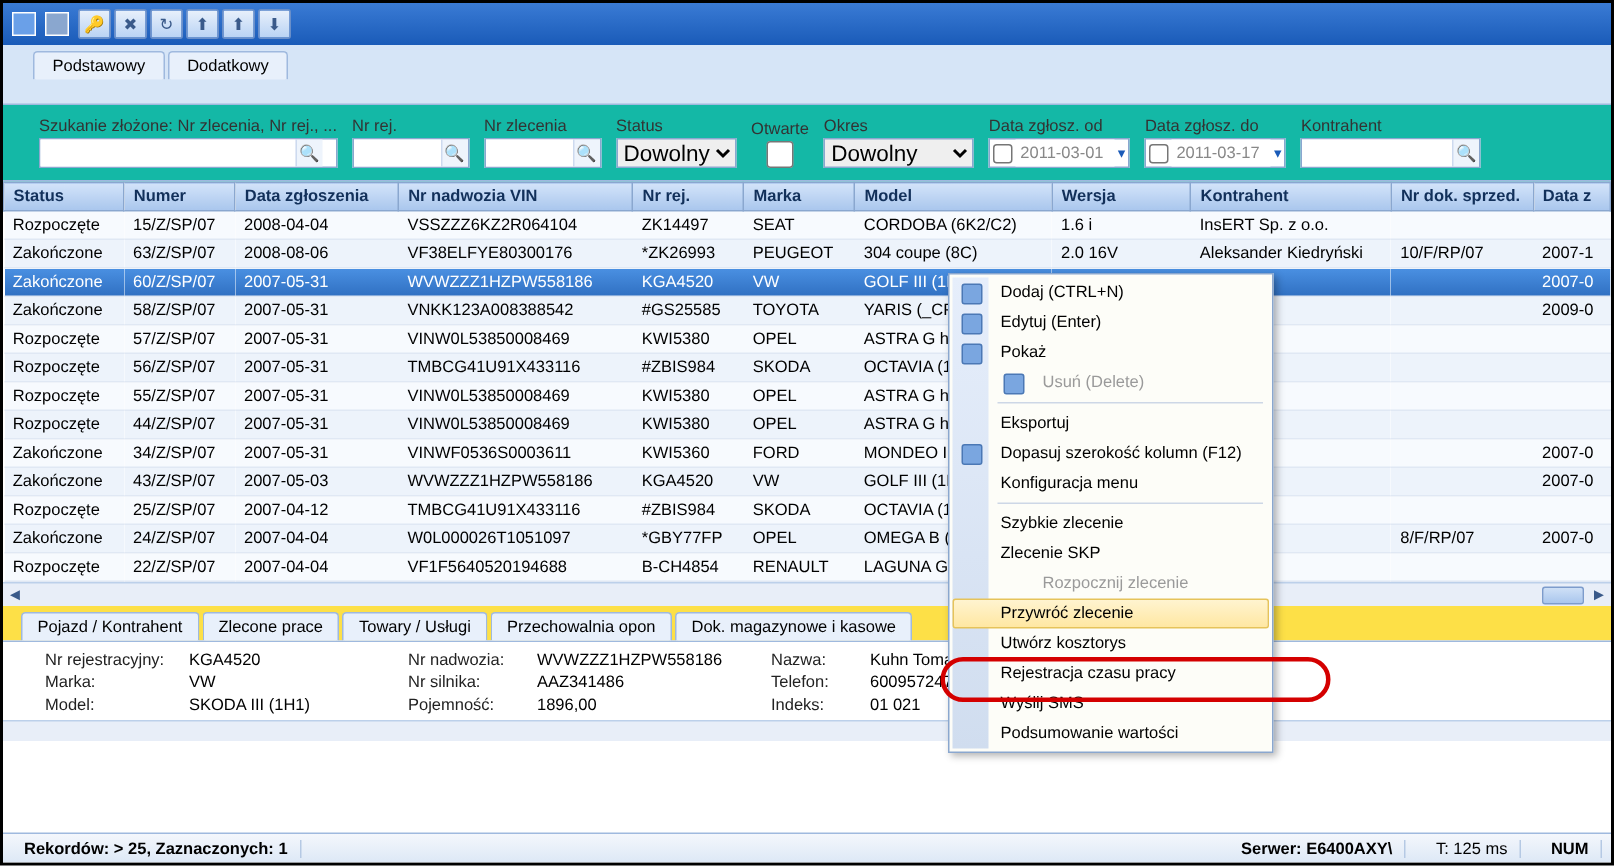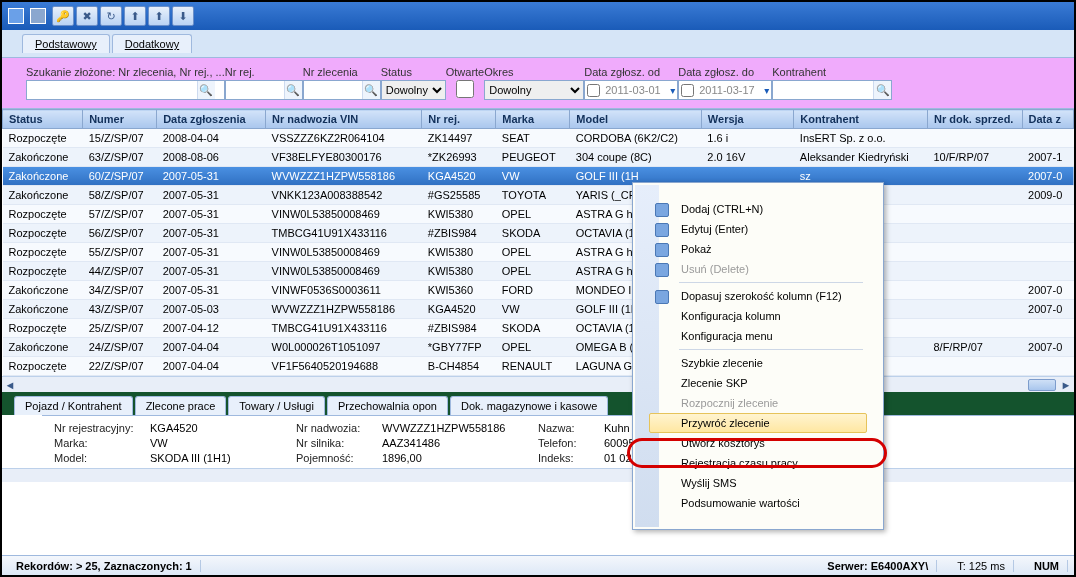--- a/index.html
+++ b/index.html
@@ -31,52 +31,52 @@
     width: 22px; height: 20px;
     background: linear-gradient(#e8f0fb, #b9d3f4);
     border: 1px solid #6a8fc9;
     border-radius: 2px;
     display:flex; align-items:center; justify-content:center;
     font-size:11px; color:#3a5a8a;
   }
   .tabbar {
     background: #d6e5f7;
     display: flex;
-    padding: 4px 20px 4px;
+    padding: 4px 20px 16px;
     gap: 2px;
     border-bottom: 1px solid #9fb9de;
-    text-decoration: underline;
   }
   .tab {
     padding: 3px 12px;
     border: 1px solid #9fb9de;
     border-bottom: none;
     background: #e8f0fb;
     border-radius: 3px 3px 0 0;
     cursor: pointer;
   }
   .filterbar {
-    background: #f0abfc;
+    background: #14b8a6;
     padding: 8px 24px;
     display: flex;
-    align-items: flex-start;
+    gap: 10px;
+    align-items: flex-end;
     border-bottom: 1px solid #9fb9de;
   }
   .filter-group { display: flex; flex-direction: column; gap: 2px; }
   .filter-group label { font-size: 11px; color: #333; }
   .filter-group .input-wrap {
     display:flex; align-items:center;
     border: 1px solid #8aa7cf; background:#fff; height: 20px;
   }
   .filter-group input[type=text] {
     border:none; height:18px; padding:0 3px; font-size:11px; outline:none;
   }
   .mag-btn { width:18px; height:18px; background:#eef4fc; display:flex;align-items:center;justify-content:center; color:#5a7ab0;border-left:1px solid #cddaef;}
   .filter-group select {
-    height: 20px; border:1px solid #8aa7cf; font-size:11px;
+    height: 20px; border:1px solid #8aa7cf; font-size:15px;
   }
   .date-box {
     border:1px solid #8aa7cf; background:#fff; height:20px;
     display:flex; align-items:center; padding:0 2px; gap:2px;
   }
   .date-box input[type=text]{ border:none; width:66px; color:#888; font-size:11px;}
   .date-arrow { color:#1a5bb8; font-size:10px;}
   .grid-wrap { overflow: hidden; }
   table.grid { width: 100%; border-collapse: collapse; table-layout: fixed; }
   .grid th {
@@ -104,63 +104,62 @@
   .hscroll {
     height: 16px;
     background: #e8eef8;
     border-top:1px solid #bcd0ea;
     display:flex; align-items:center;
     position:relative;
   }
   .hscroll .arrow { width:16px; text-align:center; color:#3a5a8a; }
   .hscroll .thumb { position:absolute; right:18px; width:28px; height:12px; background: linear-gradient(#cfe0f6,#a9c6ed); border:1px solid #7d9ccc; border-radius:2px; }
   .bottom-tabs {
-    display:flex; gap:2px; padding:4px 12px 0; background:#14532d;
+    display:flex; gap:2px; padding:4px 12px 0; background:#fde047;
   }
   .bottom-tab {
     padding:3px 10px; border:1px solid #9fb9de; border-bottom:none;
     background:#e8f0fb; border-radius:3px 3px 0 0; font-size:11px;
   }
   .detail-pane {
     background:#fff; border-top:1px solid #9fb9de;
-    padding:6px 12px 4px; display:grid;
+    padding:6px 28px 4px; display:grid;
     grid-template-columns: 90px 140px 80px 150px 60px 140px;
     row-gap:3px; column-gap:6px;
     font-size:11px;
-    margin-left:40px;
   }
   .detail-pane .lab { color:#222; }
   .statusbar {
     position:absolute; bottom:0; left:0; right:0;
     height:20px; background: linear-gradient(#f4f7fc,#dde8f6);
     border-top:1px solid #9fb9de;
     display:flex; align-items:center; font-size:11px;
     padding:0 6px; gap:12px;
   }
   .statusbar .sec { padding:0 8px; border-right:1px solid #b5c9e4; white-space:nowrap;}
   .statusbar .flex { flex:1; }
   
   .ctx {
     position:absolute;
     left: 630px; top: 180px;
-    width: 252px;
+    width: 217px;
     background: #fdfdf8;
     border:1px solid #8aa7cf;
     box-shadow: 2px 2px 5px rgba(0,0,0,.3);
-    padding:16px;
+    padding:2px;
   }
   .ctx-iconcol {
     position:absolute; left:2px; top:2px; bottom:2px; width:24px;
     background: linear-gradient(#e6eefb,#d0ddef);
   }
   .ctx-item {
     position:relative; padding:4px 10px 4px 32px;
     font-size:11px; cursor:default;
   }
-  .ctx-item.disabled { color:#9a9a9a; }
+  .ctx-item.disabled { color:#9a9a9a;margin-left:28px; }
   .ctx-sep {
     margin:3px 4px 3px 30px; height:1px; background:#cdd7e6;
   }
   .ctx-item .sub { position:absolute; right:8px; }
   .ctx-item.highlight {
     background: linear-gradient(#fff4d0, #ffe7a2);
     border:1px solid #e6c35a; border-radius:2px;
     padding:3px 9px 3px 31px;
   }
   .ctx .mini-icon {
@@ -507,22 +506,22 @@
   <span class="sec" style="font-weight:bold">NUM</span>
 </div>
 
 <div class="ctx" id="ctx">
   <div class="ctx-iconcol"></div>
 <div class="ctx-item">Dodaj (CTRL+N)<span class="mini-icon"></span></div>
     <div class="ctx-item">Edytuj (Enter)<span class="mini-icon"></span></div>
     <div class="ctx-item">Pokaż<span class="mini-icon"></span></div>
     <div class="ctx-item disabled">Usuń (Delete)<span class="mini-icon"></span></div>
     <div class="ctx-sep"></div>
+    <div class="ctx-item">Eksportuj</div>
     <div class="ctx-item">Dopasuj szerokość kolumn (F12)<span class="mini-icon"></span></div>
-    <div class="ctx-item">Konfiguracja kolumn</div>
     <div class="ctx-item">Konfiguracja menu</div>
     <div class="ctx-sep"></div>
     <div class="ctx-item">Szybkie zlecenie</div>
     <div class="ctx-item">Zlecenie SKP</div>
     <div class="ctx-item disabled">Rozpocznij zlecenie</div>
     <div class="ctx-item highlight">Przywróć zlecenie</div>
     <div class="ctx-item">Utwórz kosztorys</div>
     <div class="ctx-item">Rejestracja czasu pracy</div>
     <div class="ctx-item">Wyślij SMS</div>
     <div class="ctx-item">Podsumowanie wartości</div>

